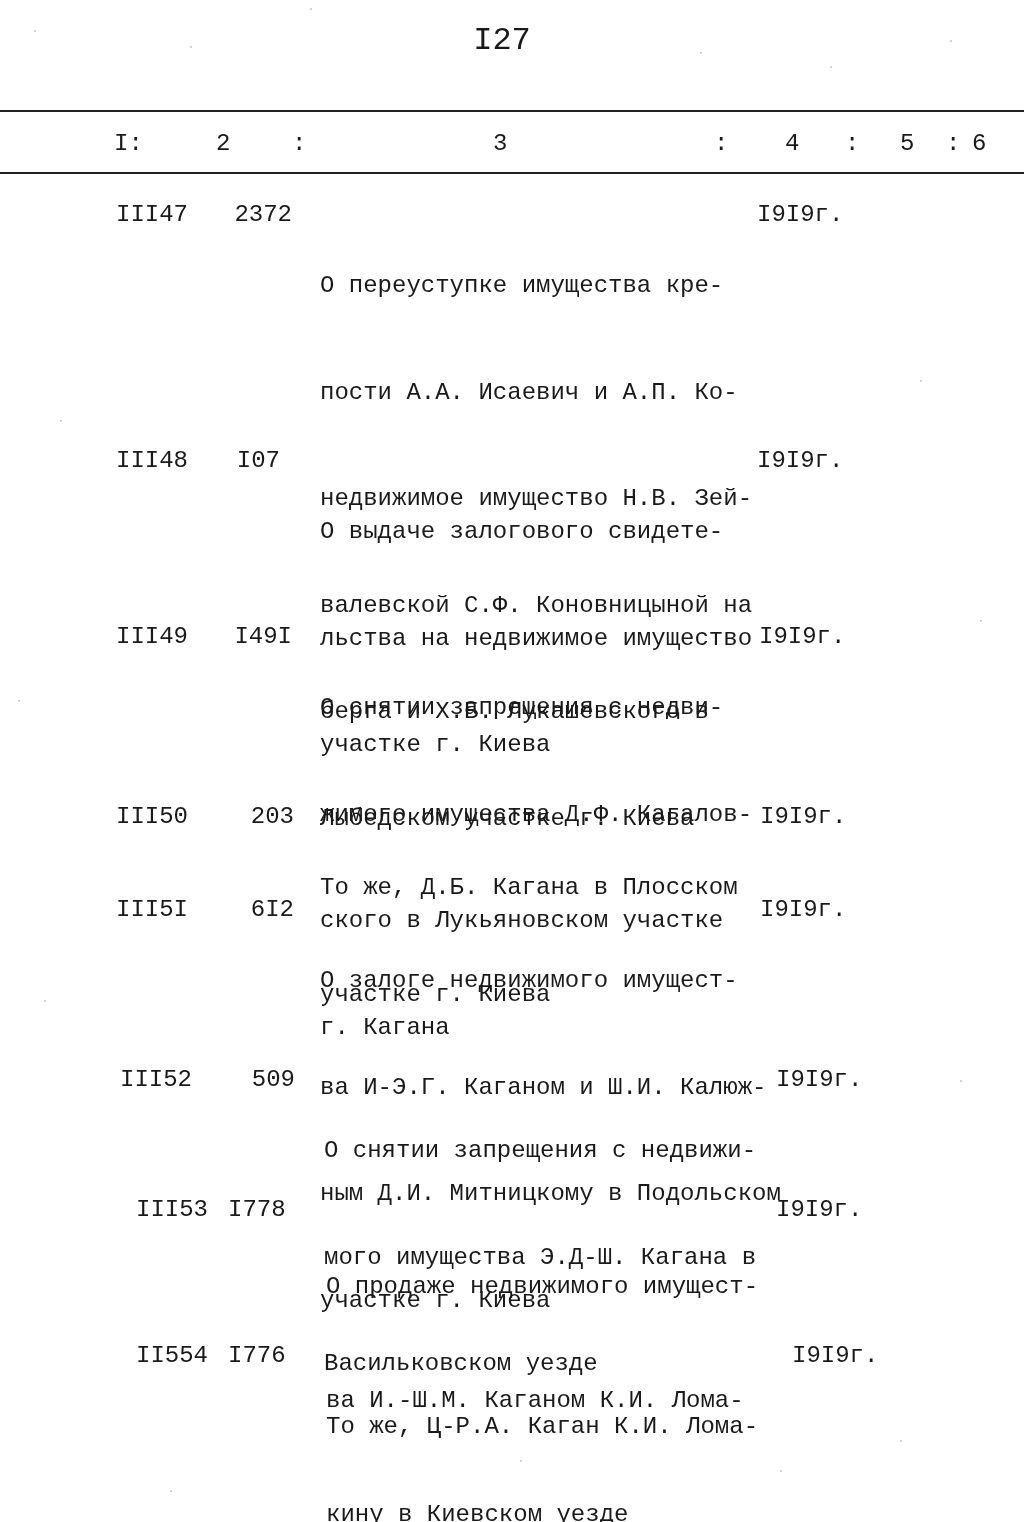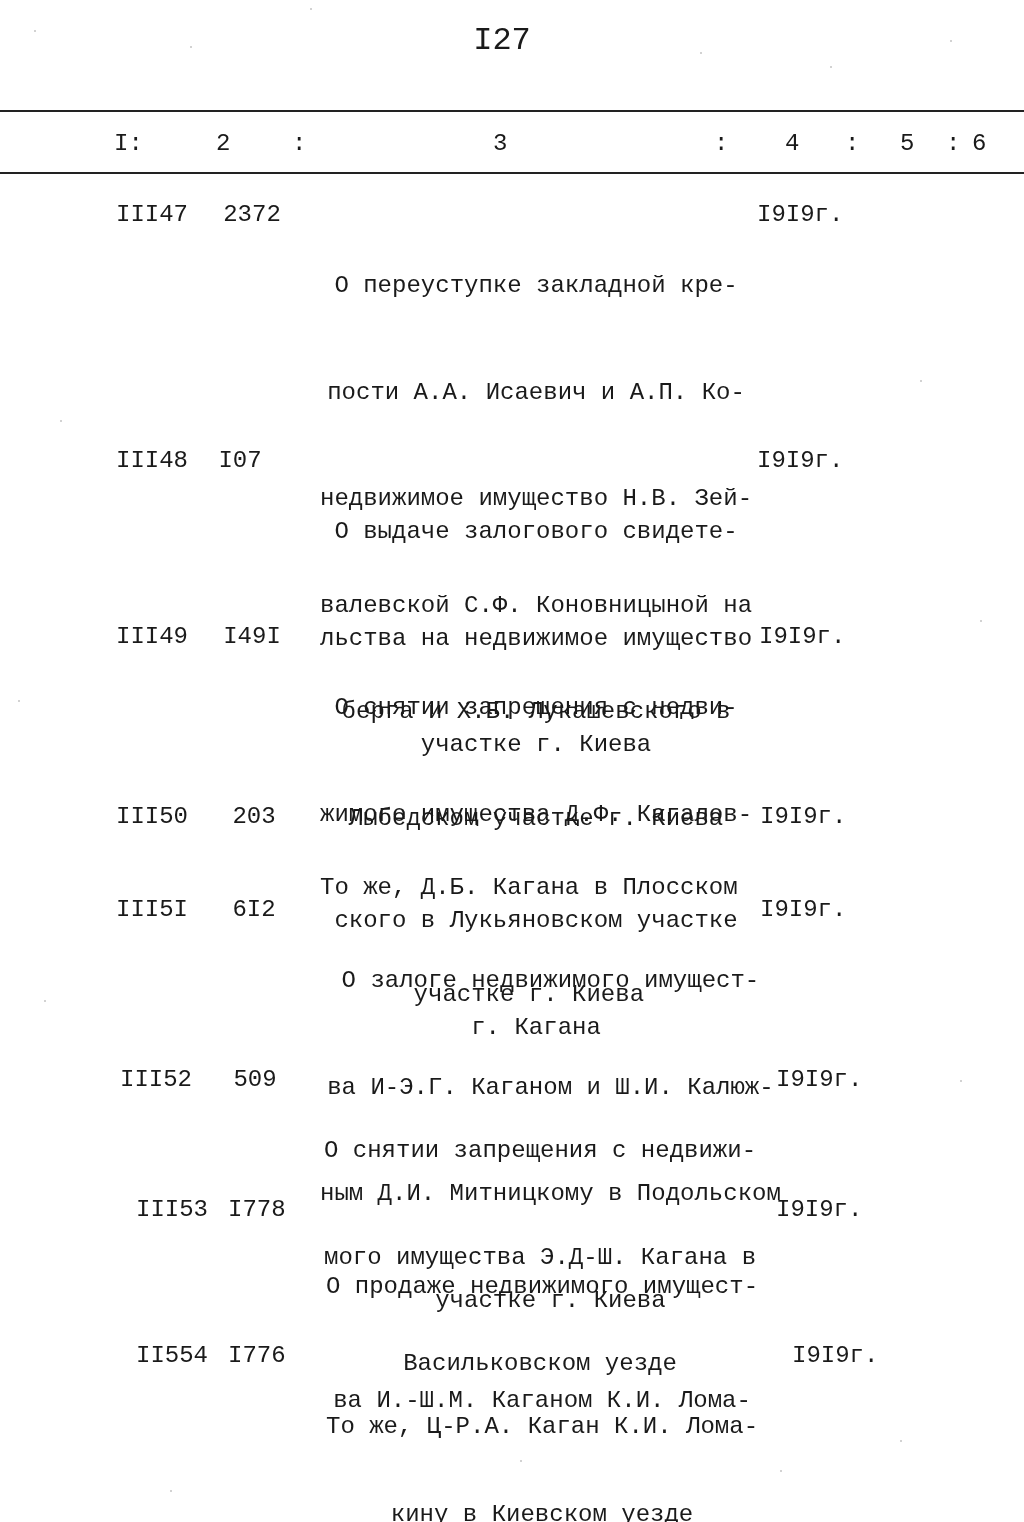--- a/index.html
+++ b/index.html
@@ -7,23 +7,23 @@
       width: 1024px; height: 1522px; background: #ffffff; position: relative; overflow: hidden;
       font-family: "Liberation Mono", "DejaVu Sans Mono", monospace; color: #1a1a1a;
     }
     .speck { position: absolute; width: 2px; height: 2px; background: #9a9a9a; border-radius: 1px; opacity: .6; }
     .page-number { position: absolute; top: 22px; left: 0; width: 1004px; text-align: center; font-size: 32px; }
     .rule { position: absolute; left: 0; width: 1024px; height: 2px; background: #222; }
     .rule.top { top: 110px; }
     .rule.bottom { top: 172px; }
     .header-cell { position: absolute; top: 130px; font-size: 24px; }
     .row { position: absolute; left: 0; width: 1024px; }
-    .cell { position: absolute; font-size: 24px; line-height: 35.5px; white-space: pre; text-align: center; }
+    .cell { position: absolute; font-size: 24px; line-height: 35.5px; white-space: pre; }
     .c-num { left: 116px; }
-    .c-old { width: 80px; }
+    .c-old { text-align: right; width: 80px; }
     .c-title { left: 320px; }
     .c-year { }
     .line { display: block; }
   </style>
 </head>
 <body>
 
 <div class="page-number">I27</div>
 
 <div class="rule top"></div>
@@ -38,21 +38,21 @@
   <span class="header-cell" style="left:900px">5</span>
   <span class="header-cell" style="left:946px">:</span>
   <span class="header-cell" style="left:972px">6</span>
 </div>
 <div class="rule bottom"></div>
 
 <div class="row" style="top:197px">
   <span class="cell c-num">III47</span>
   <span class="cell c-old" style="left:212px">2372</span>
   <div class="cell c-title">
-    <span class="line">О переуступке закладной кре-</span>
+    <span class="line">О переуступке имущества кре-</span>
     <span class="line">пости А.А. Исаевич и А.П. Ко-</span>
     <span class="line">недвижимое имущество Н.В. Зей-</span>
     <span class="line">валевской С.Ф. Коновницыной на</span>
     <span class="line">берга и Х.Б. Лукашевского в</span>
     <span class="line">Лыбедском участке г. Киева</span>
   </div>
   <span class="cell c-year" style="left:757px">I9I9г.</span>
 </div>
 
 <div class="row" style="top:443px">

